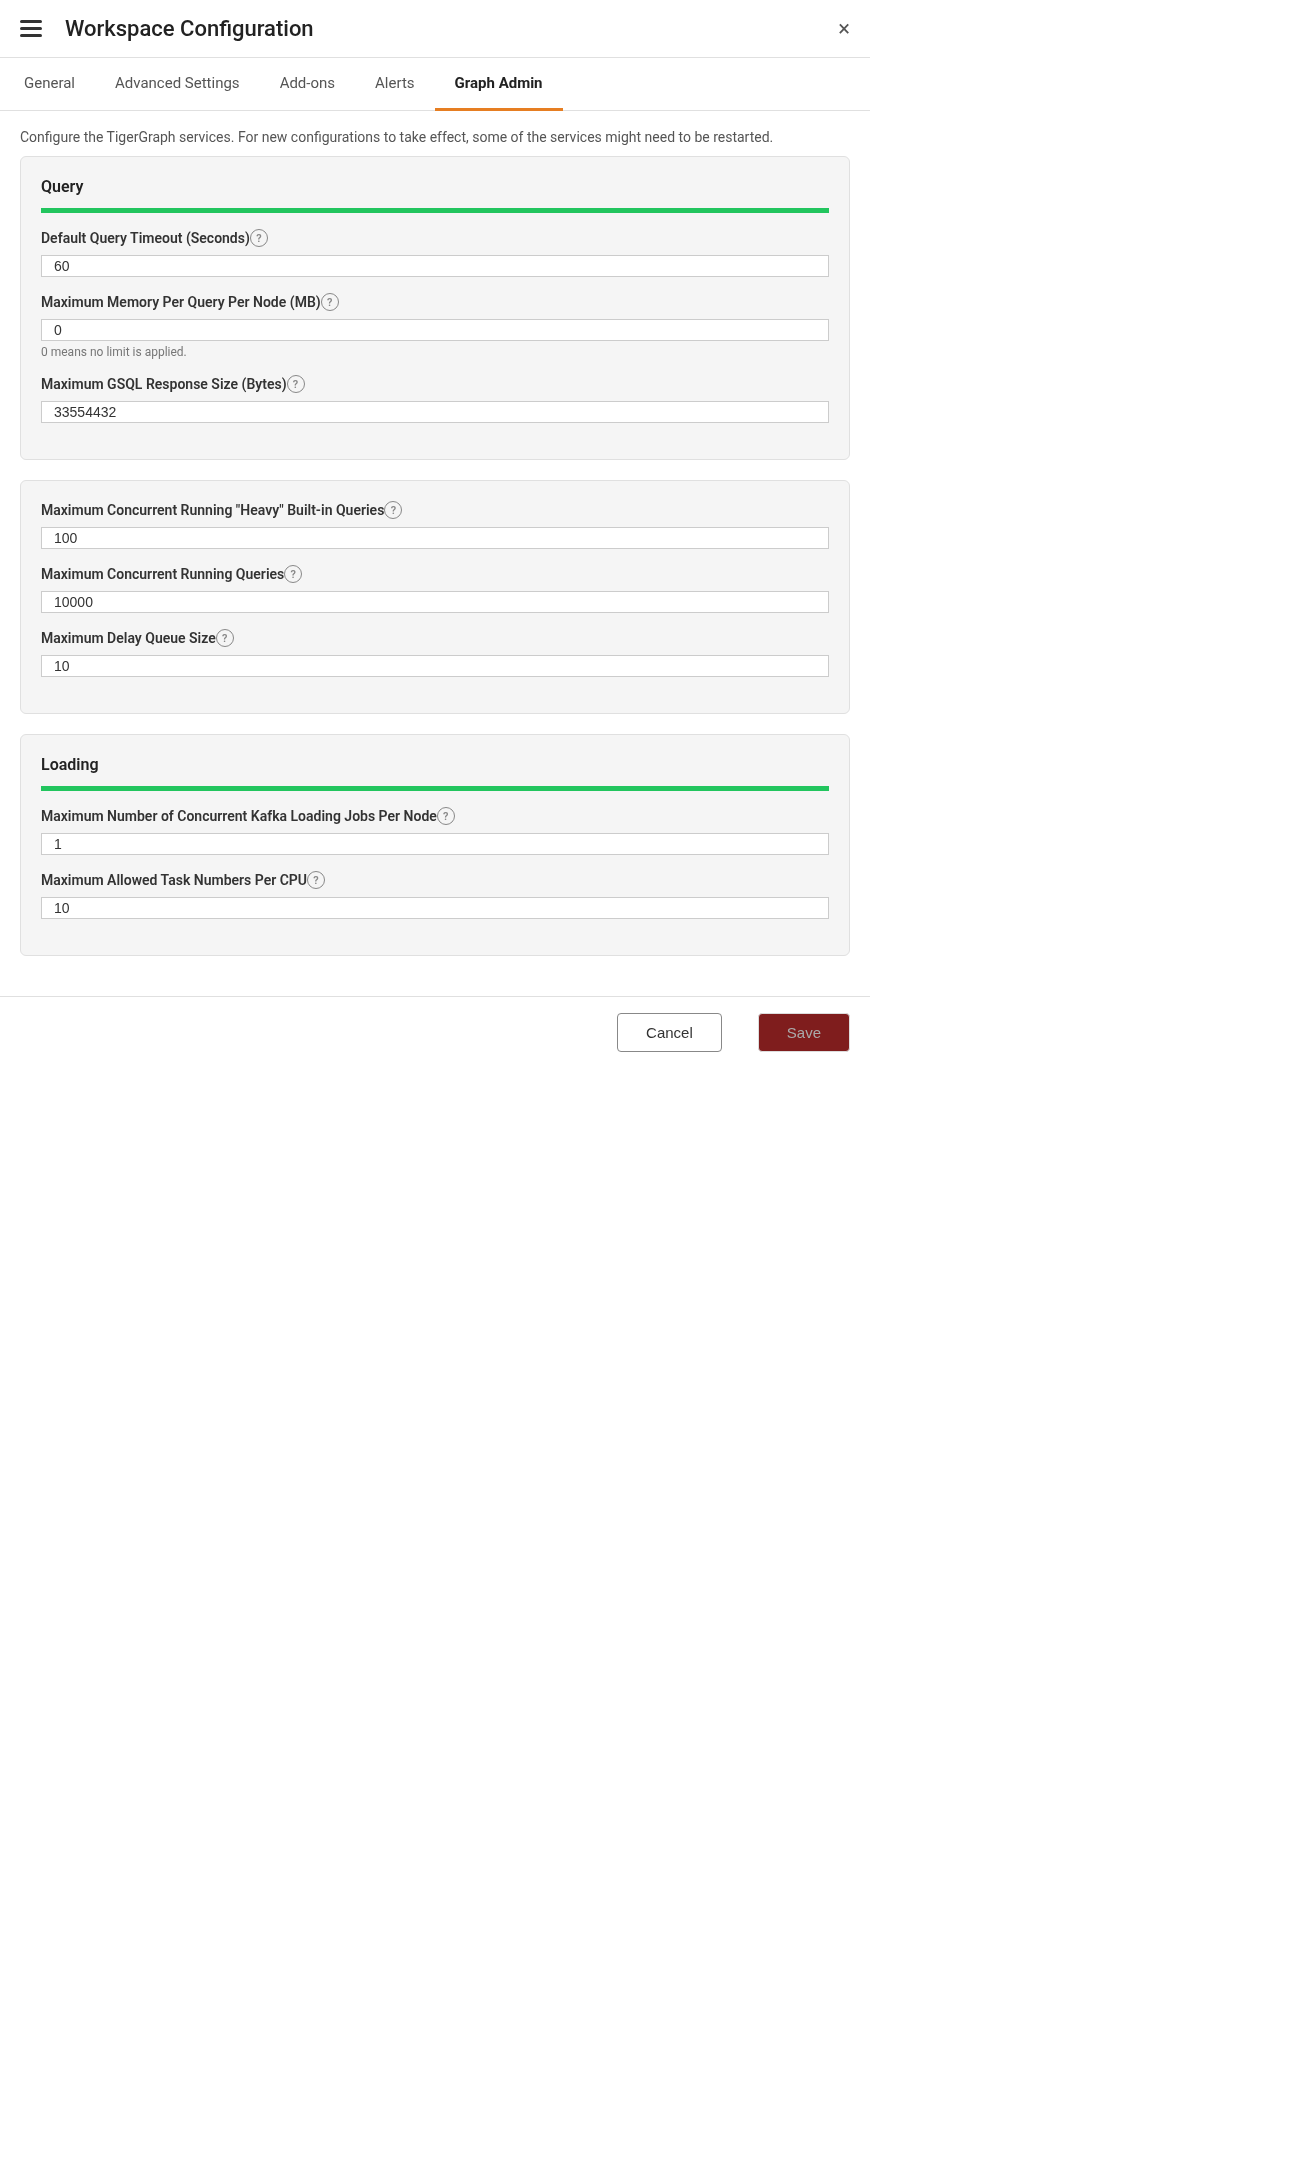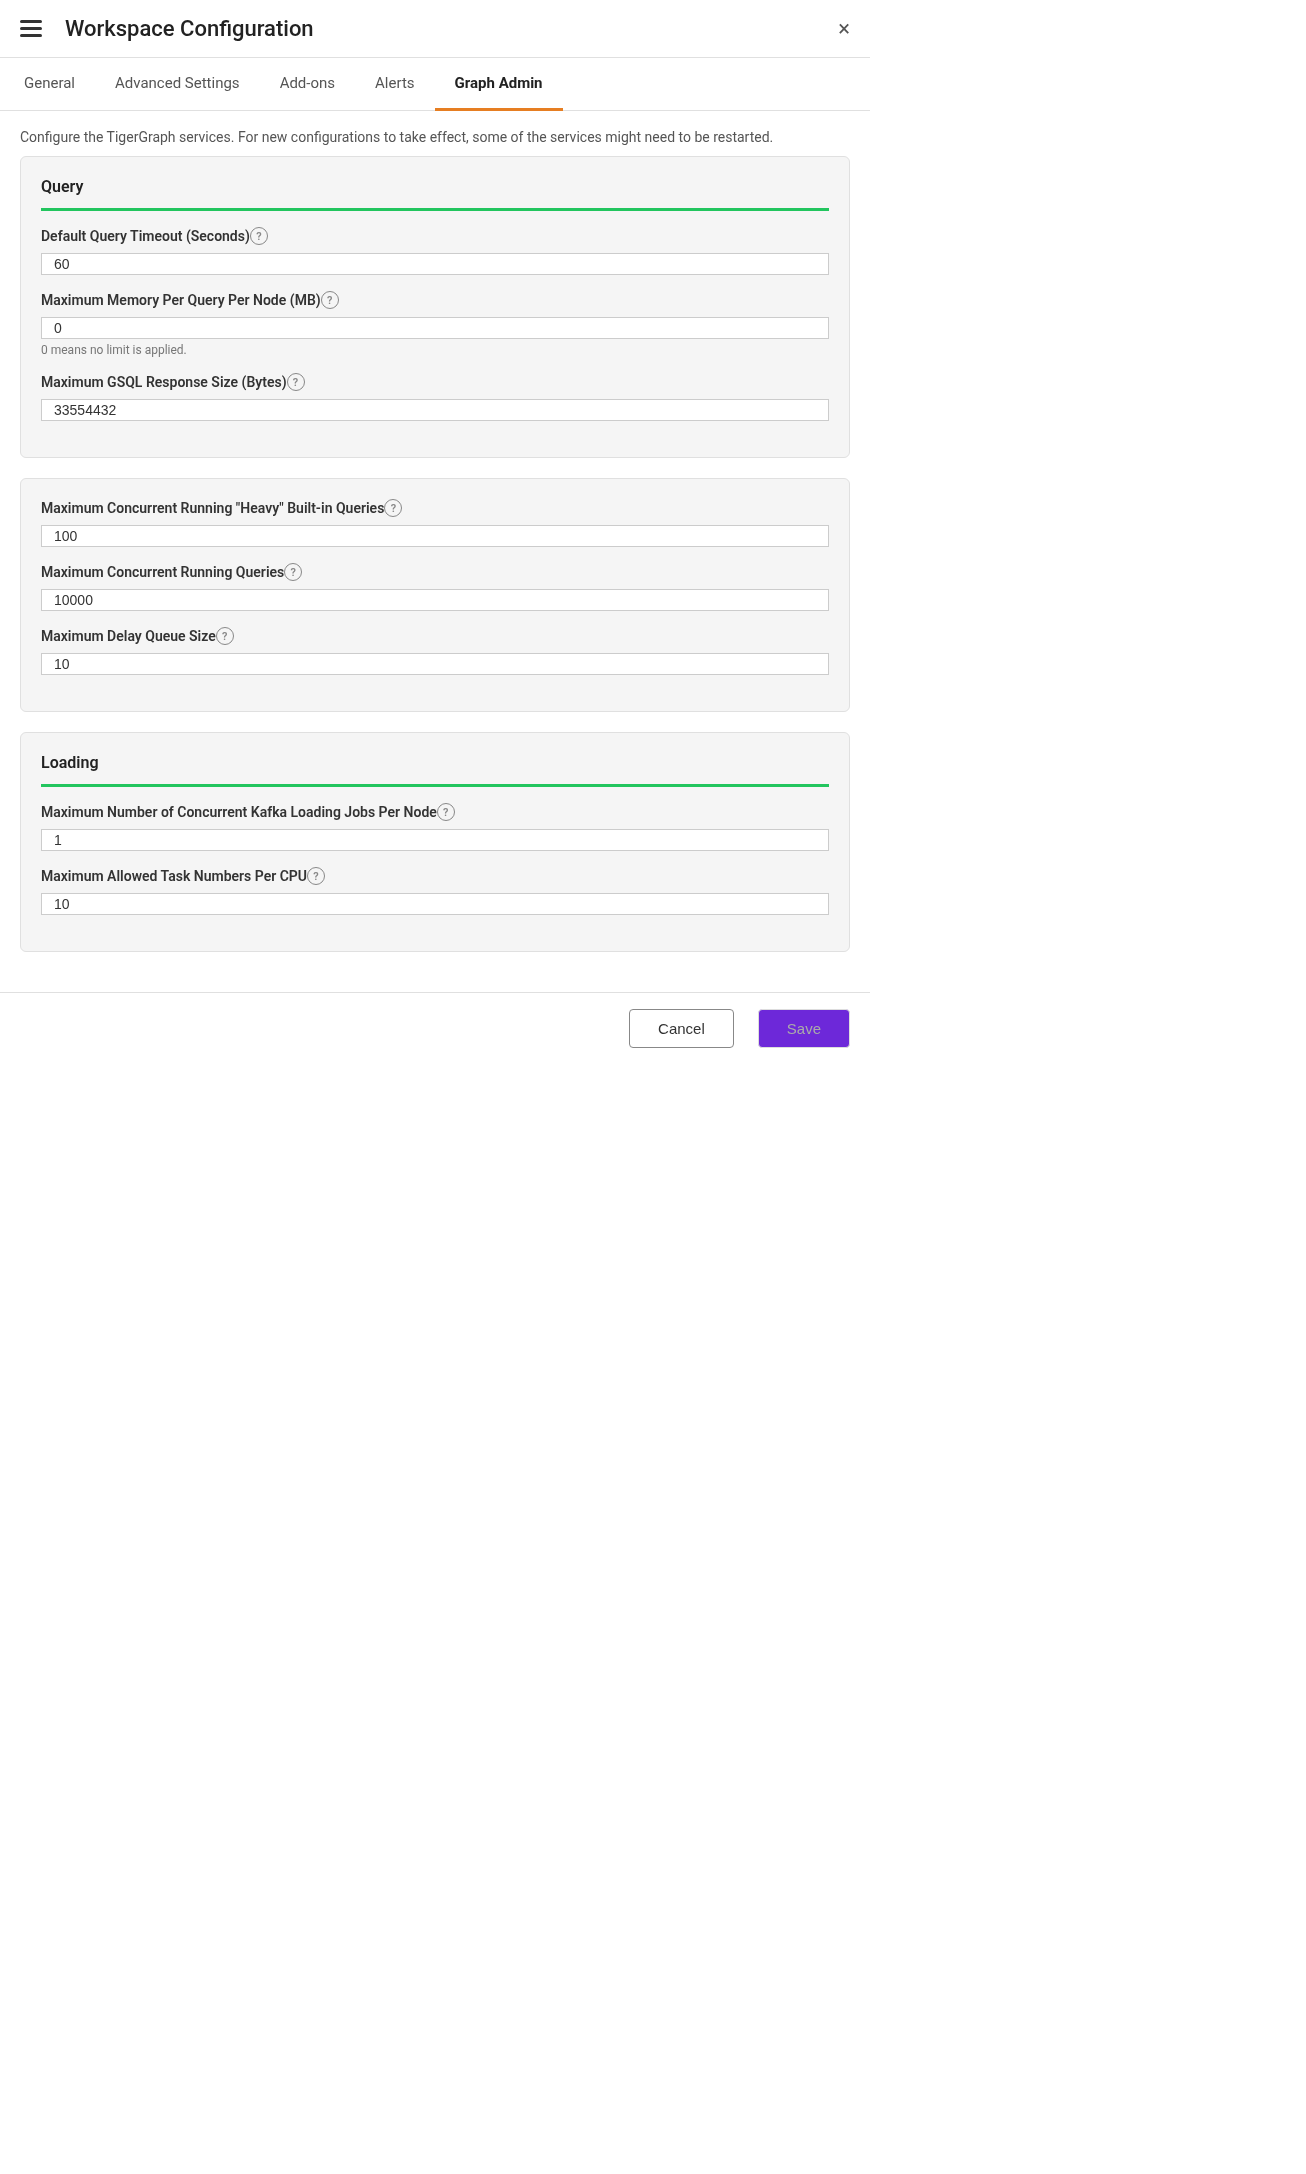--- a/index.html
+++ b/index.html
@@ -107,21 +107,21 @@
       border-radius: 6px;
       padding: 20px;
       margin-bottom: 20px;
     }
     .card-title {
       font-size: 16px;
       font-weight: 600;
       color: #222;
       margin-bottom: 16px;
       padding-bottom: 12px;
-      border-bottom: 3px solid #22c55e;
+      border-bottom: 5px solid #22c55e;
     }
 
     
     .field-group {
       margin-bottom: 16px;
     }
     .field-label {
       display: flex;
       align-items: center;
       gap: 0;
@@ -178,24 +178,25 @@
       cursor: pointer;
       font-weight: 500;
       border: 1px solid #ccc;
     }
     .btn-cancel {
       background: #fff;
       color: #333;
       border: 1.5px solid #888;
     }
     .btn-save {
-      background: #6d28d9;
+      background: #7f1d1d;
       color: #aaa;
       border: 1.5px solid #ddd;
       cursor: default;
+      margin-left: 12px;
     }
 
     
     ::-webkit-scrollbar { width: 6px; }
     ::-webkit-scrollbar-track { background: #f1f1f1; }
     ::-webkit-scrollbar-thumb { background: #ccc; border-radius: 3px; }
   </style>
 </head>
 <body>
 

